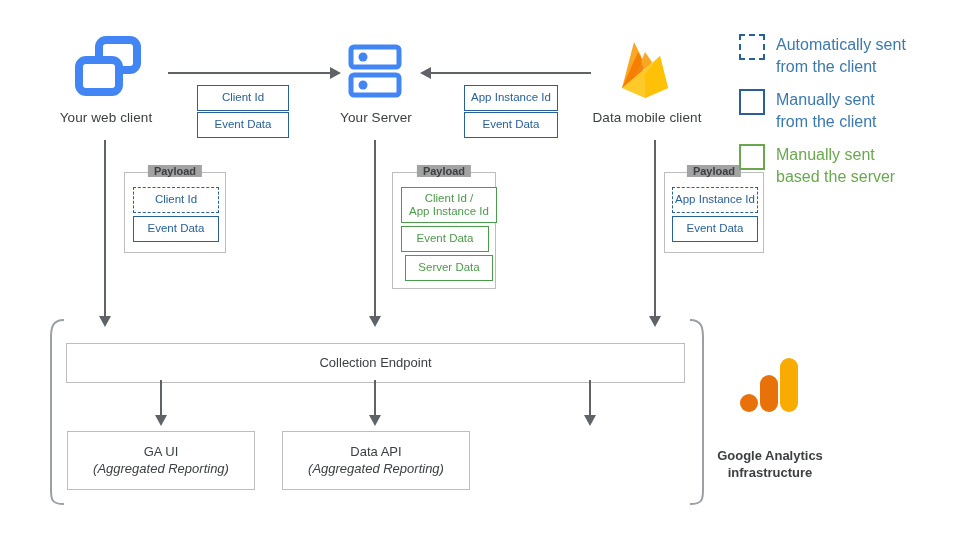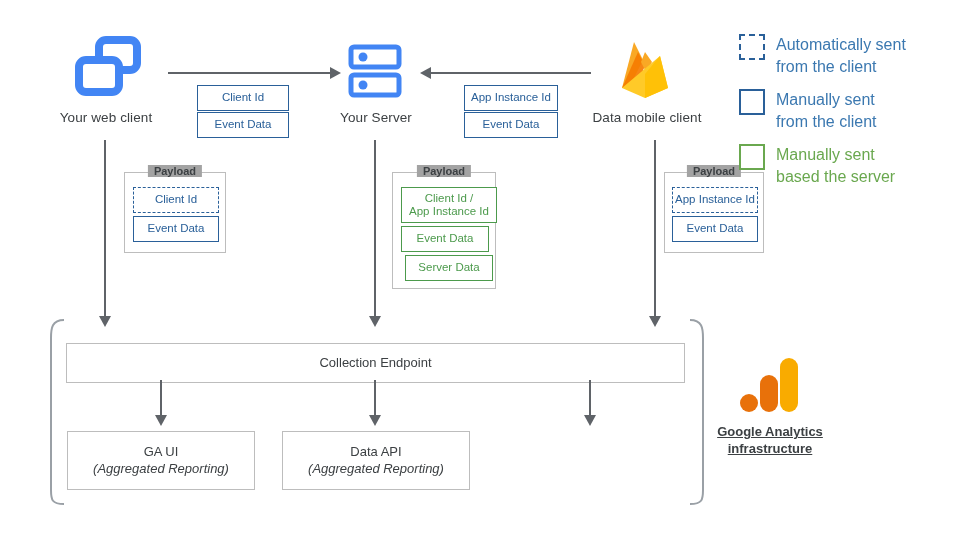--- a/index.html
+++ b/index.html
@@ -206,18 +206,18 @@
   </div>
 
 
   <div class="abs" style="left:740px;top:358px;width:60px;height:62px;">
     <svg width="60" height="62" viewBox="0 0 60 62">
       <rect x="40" y="0" width="18" height="54" rx="9" fill="#f9ab00"></rect>
       <rect x="20" y="17" width="18" height="37" rx="9" fill="#e8710a"></rect>
       <circle cx="9" cy="45" r="9" fill="#e8710a"></circle>
     </svg>
   </div>
-  <div class="abs ga-label" style="left:690px;top:424px;width:160px;text-decoration:underline;">
+  <div class="abs ga-label" style="left:690px;top:448px;width:160px;">
     <div>Google Analytics</div>
     <div>infrastructure</div>
   </div>
 
 </div>
 
 </body></html>

